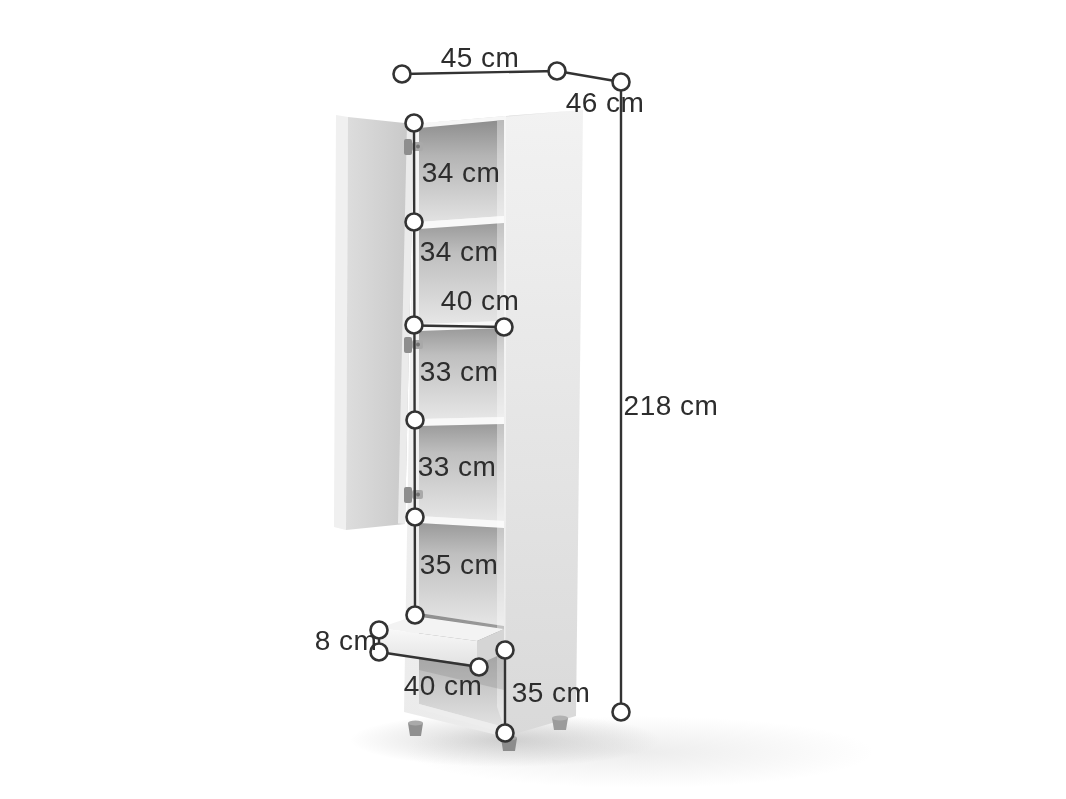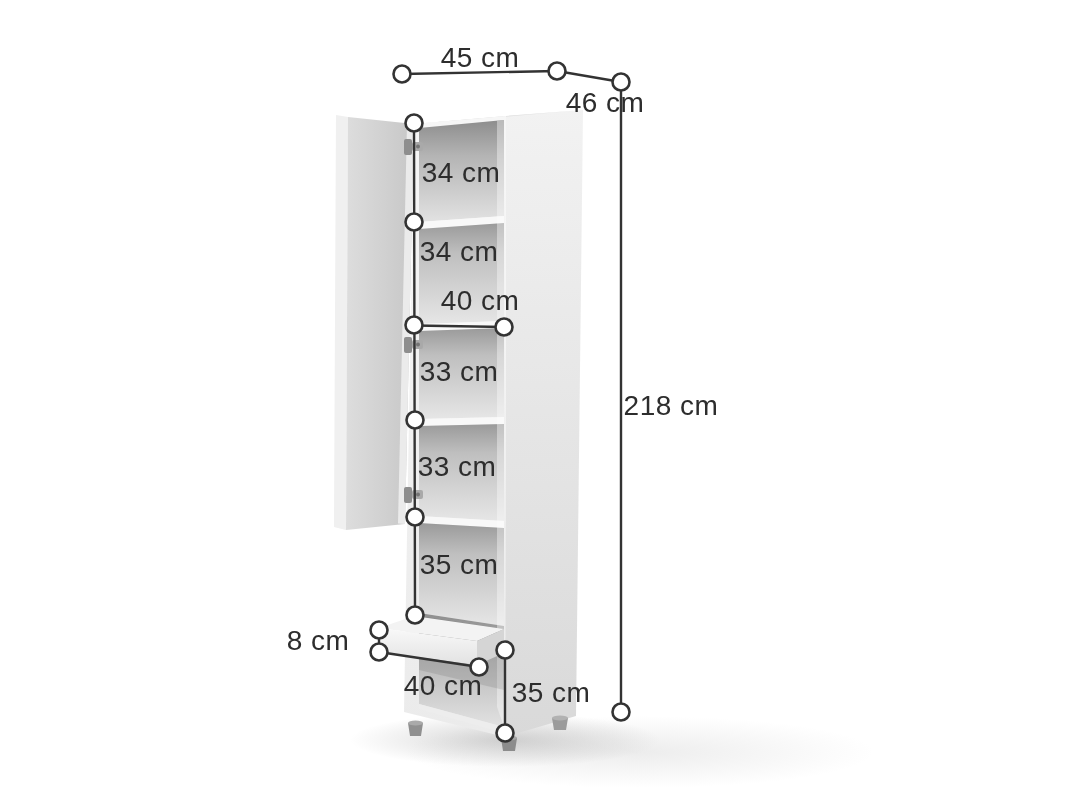--- a/index.html
+++ b/index.html
@@ -169,17 +169,17 @@
 
   <div class="dim-label" style="left:480px;top:58px;">45 cm</div>
   <div class="dim-label" style="left:605px;top:64px;margin-top:39px;">46 cm</div>
   <div class="dim-label" style="left:671px;top:395px;margin-top:11px;">218 cm</div>
   <div class="dim-label" style="left:461px;top:173px;">34 cm</div>
   <div class="dim-label" style="left:459px;top:252px;">34 cm</div>
   <div class="dim-label" style="left:480px;top:301px;">40 cm</div>
   <div class="dim-label" style="left:459px;top:372px;">33 cm</div>
   <div class="dim-label" style="left:457px;top:467px;">33 cm</div>
   <div class="dim-label" style="left:459px;top:565px;">35 cm</div>
-  <div class="dim-label" style="left:318px;top:641px;text-align:center;">8 cm</div>
+  <div class="dim-label" style="left:346px;top:641px;text-align:center;">8 cm</div>
   <div class="dim-label" style="left:443px;top:686px;">40 cm</div>
   <div class="dim-label" style="left:551px;top:693px;">35 cm</div>
 
 </div>
 
 </body></html>

